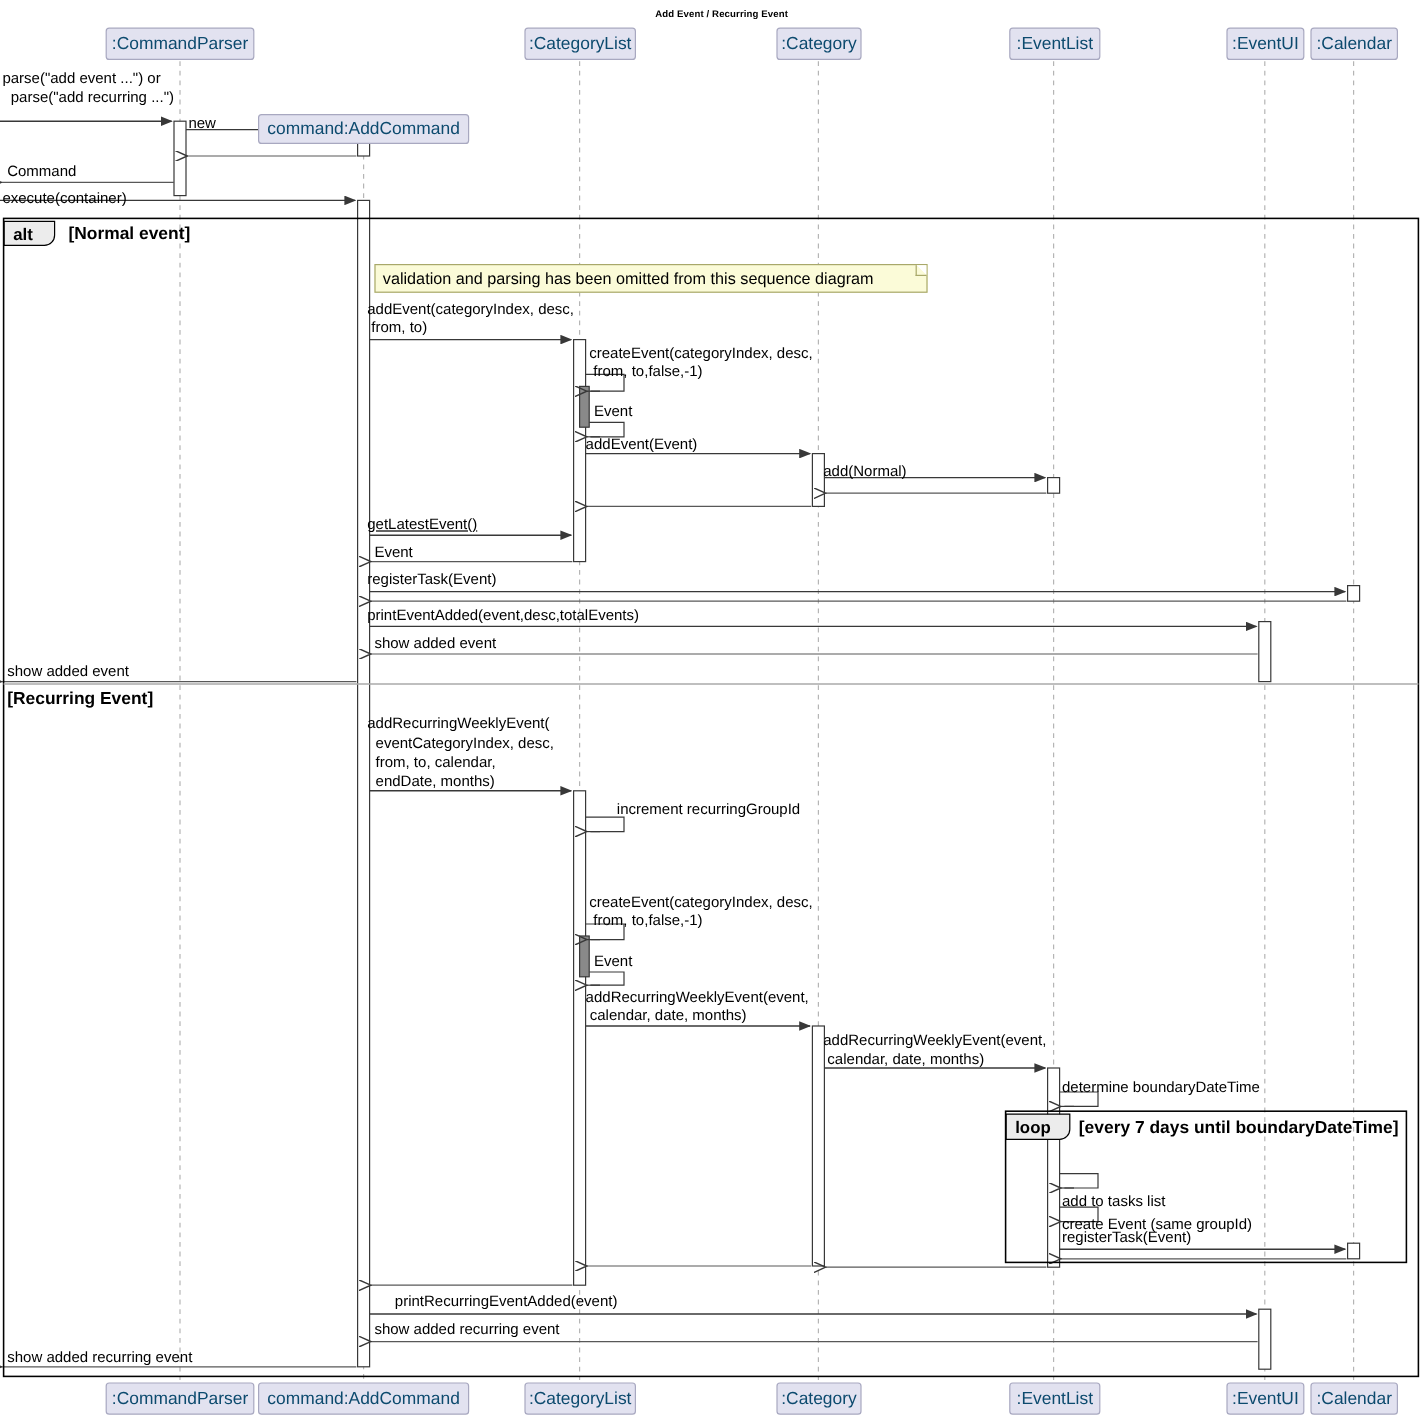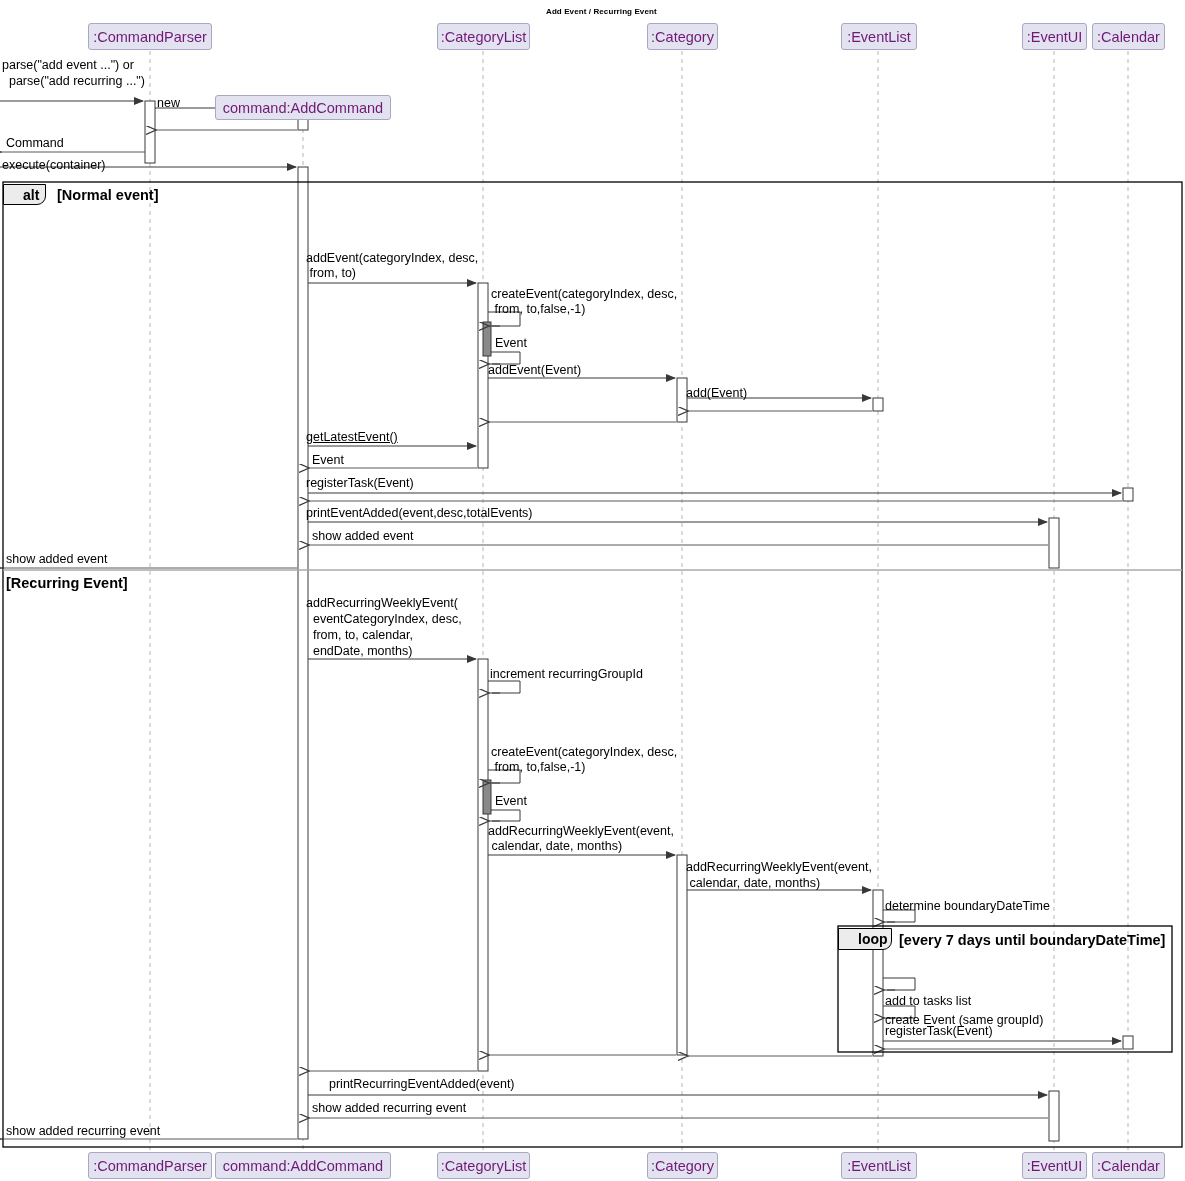--- a/index.html
+++ b/index.html
@@ -4,30 +4,30 @@
 <style>
   html,body{margin:0;padding:0;background:#ffffff;}
   body{font-family:"Liberation Sans", sans-serif;color:#000;}
   #canvas{position:relative;width:1185px;height:1181px;overflow:hidden;background:#fff;}
   #svgroot{position:absolute;left:0;top:0;width:1185px;height:1181px;}
 
   .lbl{position:absolute;font-size:12.5px;line-height:15px;color:#000;white-space:pre;}
   .diagtitle{position:absolute;font-size:8px;font-weight:bold;letter-spacing:.1px;white-space:nowrap;}
 
   .part{position:absolute;background:#e2e2f0;border:1px solid #a8a8c0;border-radius:3px;
-        font-size:14.5px;text-align:center;color:#701a75;box-sizing:border-box;
+        font-size:14.5px;text-align:center;color:#0c4a6e;box-sizing:border-box;
         display:flex;align-items:center;justify-content:center;padding:0 6px;white-space:nowrap;}
 
   .note{position:absolute;background:#fbfbd8;border:1px solid #a8a86a;box-sizing:border-box;
         font-size:13.5px;line-height:18px;padding:3px 6px 4px 6px;color:#000;}
   .note .fold{position:absolute;right:0;top:0;width:8px;height:8px;
         background:linear-gradient(225deg,#ffffff 50%, #fbfbd8 50%);border-left:1px solid #a8a86a;border-bottom:1px solid #a8a86a;}
 
   .frag-tag{position:absolute;background:#ececec;border:1px solid #000;box-sizing:border-box;
-        font-size:14px;font-weight:bold;display:flex;align-items:center;padding-left:19px;
+        font-size:14px;font-weight:bold;display:flex;align-items:center;padding-left:7px;
         border-bottom-right-radius:9px;}
   .frag-cond{position:absolute;font-size:14.5px;font-weight:bold;white-space:nowrap;}
 </style>
 </head>
 <body>
 
 <div id="canvas">
 
   <svg id="svgroot" viewBox="0 0 1185 1181">
     <defs>
@@ -191,52 +191,56 @@
   <div class="part" style="left:1022px;top:1152px;width:65px;height:27px;">:EventUI</div>
   <div class="part" style="left:1092px;top:1152px;width:73px;height:27px;">:Calendar</div>
 
   <div class="frag-tag" style="left:3px;top:184px;width:43px;height:21px;">alt</div>
   <div class="frag-cond" style="left:57px;top:187px;">[Normal event]</div>
   <div class="frag-cond" style="left:6px;top:575px;">[Recurring Event]</div>
 
   <div class="frag-tag" style="left:838px;top:928px;width:54px;height:22px;">loop</div>
   <div class="frag-cond" style="left:899px;top:932px;">[every 7 days until boundaryDateTime]</div>
 
+  <div class="note" style="left:312px;top:220px;width:461px;height:24px;">
+    <span class="fold"></span>
+    <span>validation and parsing has been omitted from this sequence diagram</span>
+  </div>
 
 
   <div class="lbl" style="left:2px;top:58px;">parse("add event ...") or</div>
   <div class="lbl" style="left:2px;top:74px;">  parse("add recurring ...")</div>
   <div class="lbl" style="left:157px;top:96px;">new</div>
   <div class="lbl" style="left:6px;top:136px;">Command</div>
   <div class="lbl" style="left:2px;top:158px;">execute(container)</div>
 
   <div class="lbl" style="left:306px;top:251px;">addEvent(categoryIndex, desc,</div>
   <div class="lbl" style="left:306px;top:266px;"> from, to)</div>
 
   <div class="lbl" style="left:491px;top:287px;">createEvent(categoryIndex, desc,</div>
   <div class="lbl" style="left:491px;top:302px;"> from, to,false,-1)</div>
   <div class="lbl" style="left:495px;top:336px;">Event</div>
 
   <div class="lbl" style="left:488px;top:363px;">addEvent(Event)</div>
-  <div class="lbl" style="left:686px;top:386px;">add(Event)</div>
+  <div class="lbl" style="left:686px;top:386px;">add(Normal)</div>
 
   <div class="lbl" style="left:306px;top:430px;text-decoration:underline;">getLatestEvent()</div>
   <div class="lbl" style="left:312px;top:453px;">Event</div>
 
   <div class="lbl" style="left:306px;top:476px;">registerTask(Event)</div>
   <div class="lbl" style="left:306px;top:506px;">printEventAdded(event,desc,totalEvents)</div>
   <div class="lbl" style="left:312px;top:529px;">show added event</div>
   <div class="lbl" style="left:6px;top:552px;">show added event</div>
 
   <div class="lbl" style="left:306px;top:596px;">addRecurringWeeklyEvent(</div>
   <div class="lbl" style="left:306px;top:612px;">  eventCategoryIndex, desc,</div>
   <div class="lbl" style="left:306px;top:628px;">  from, to, calendar,</div>
   <div class="lbl" style="left:306px;top:644px;">  endDate, months)</div>
 
-  <div class="lbl" style="left:490px;top:667px;">increment recurringGroupId</div>
+  <div class="lbl" style="left:514px;top:667px;">increment recurringGroupId</div>
 
   <div class="lbl" style="left:491px;top:745px;">createEvent(categoryIndex, desc,</div>
   <div class="lbl" style="left:491px;top:760px;"> from, to,false,-1)</div>
   <div class="lbl" style="left:495px;top:794px;">Event</div>
 
   <div class="lbl" style="left:488px;top:824px;">addRecurringWeeklyEvent(event,</div>
   <div class="lbl" style="left:488px;top:839px;"> calendar, date, months)</div>
 
   <div class="lbl" style="left:686px;top:860px;">addRecurringWeeklyEvent(event,</div>
   <div class="lbl" style="left:686px;top:876px;"> calendar, date, months)</div>

